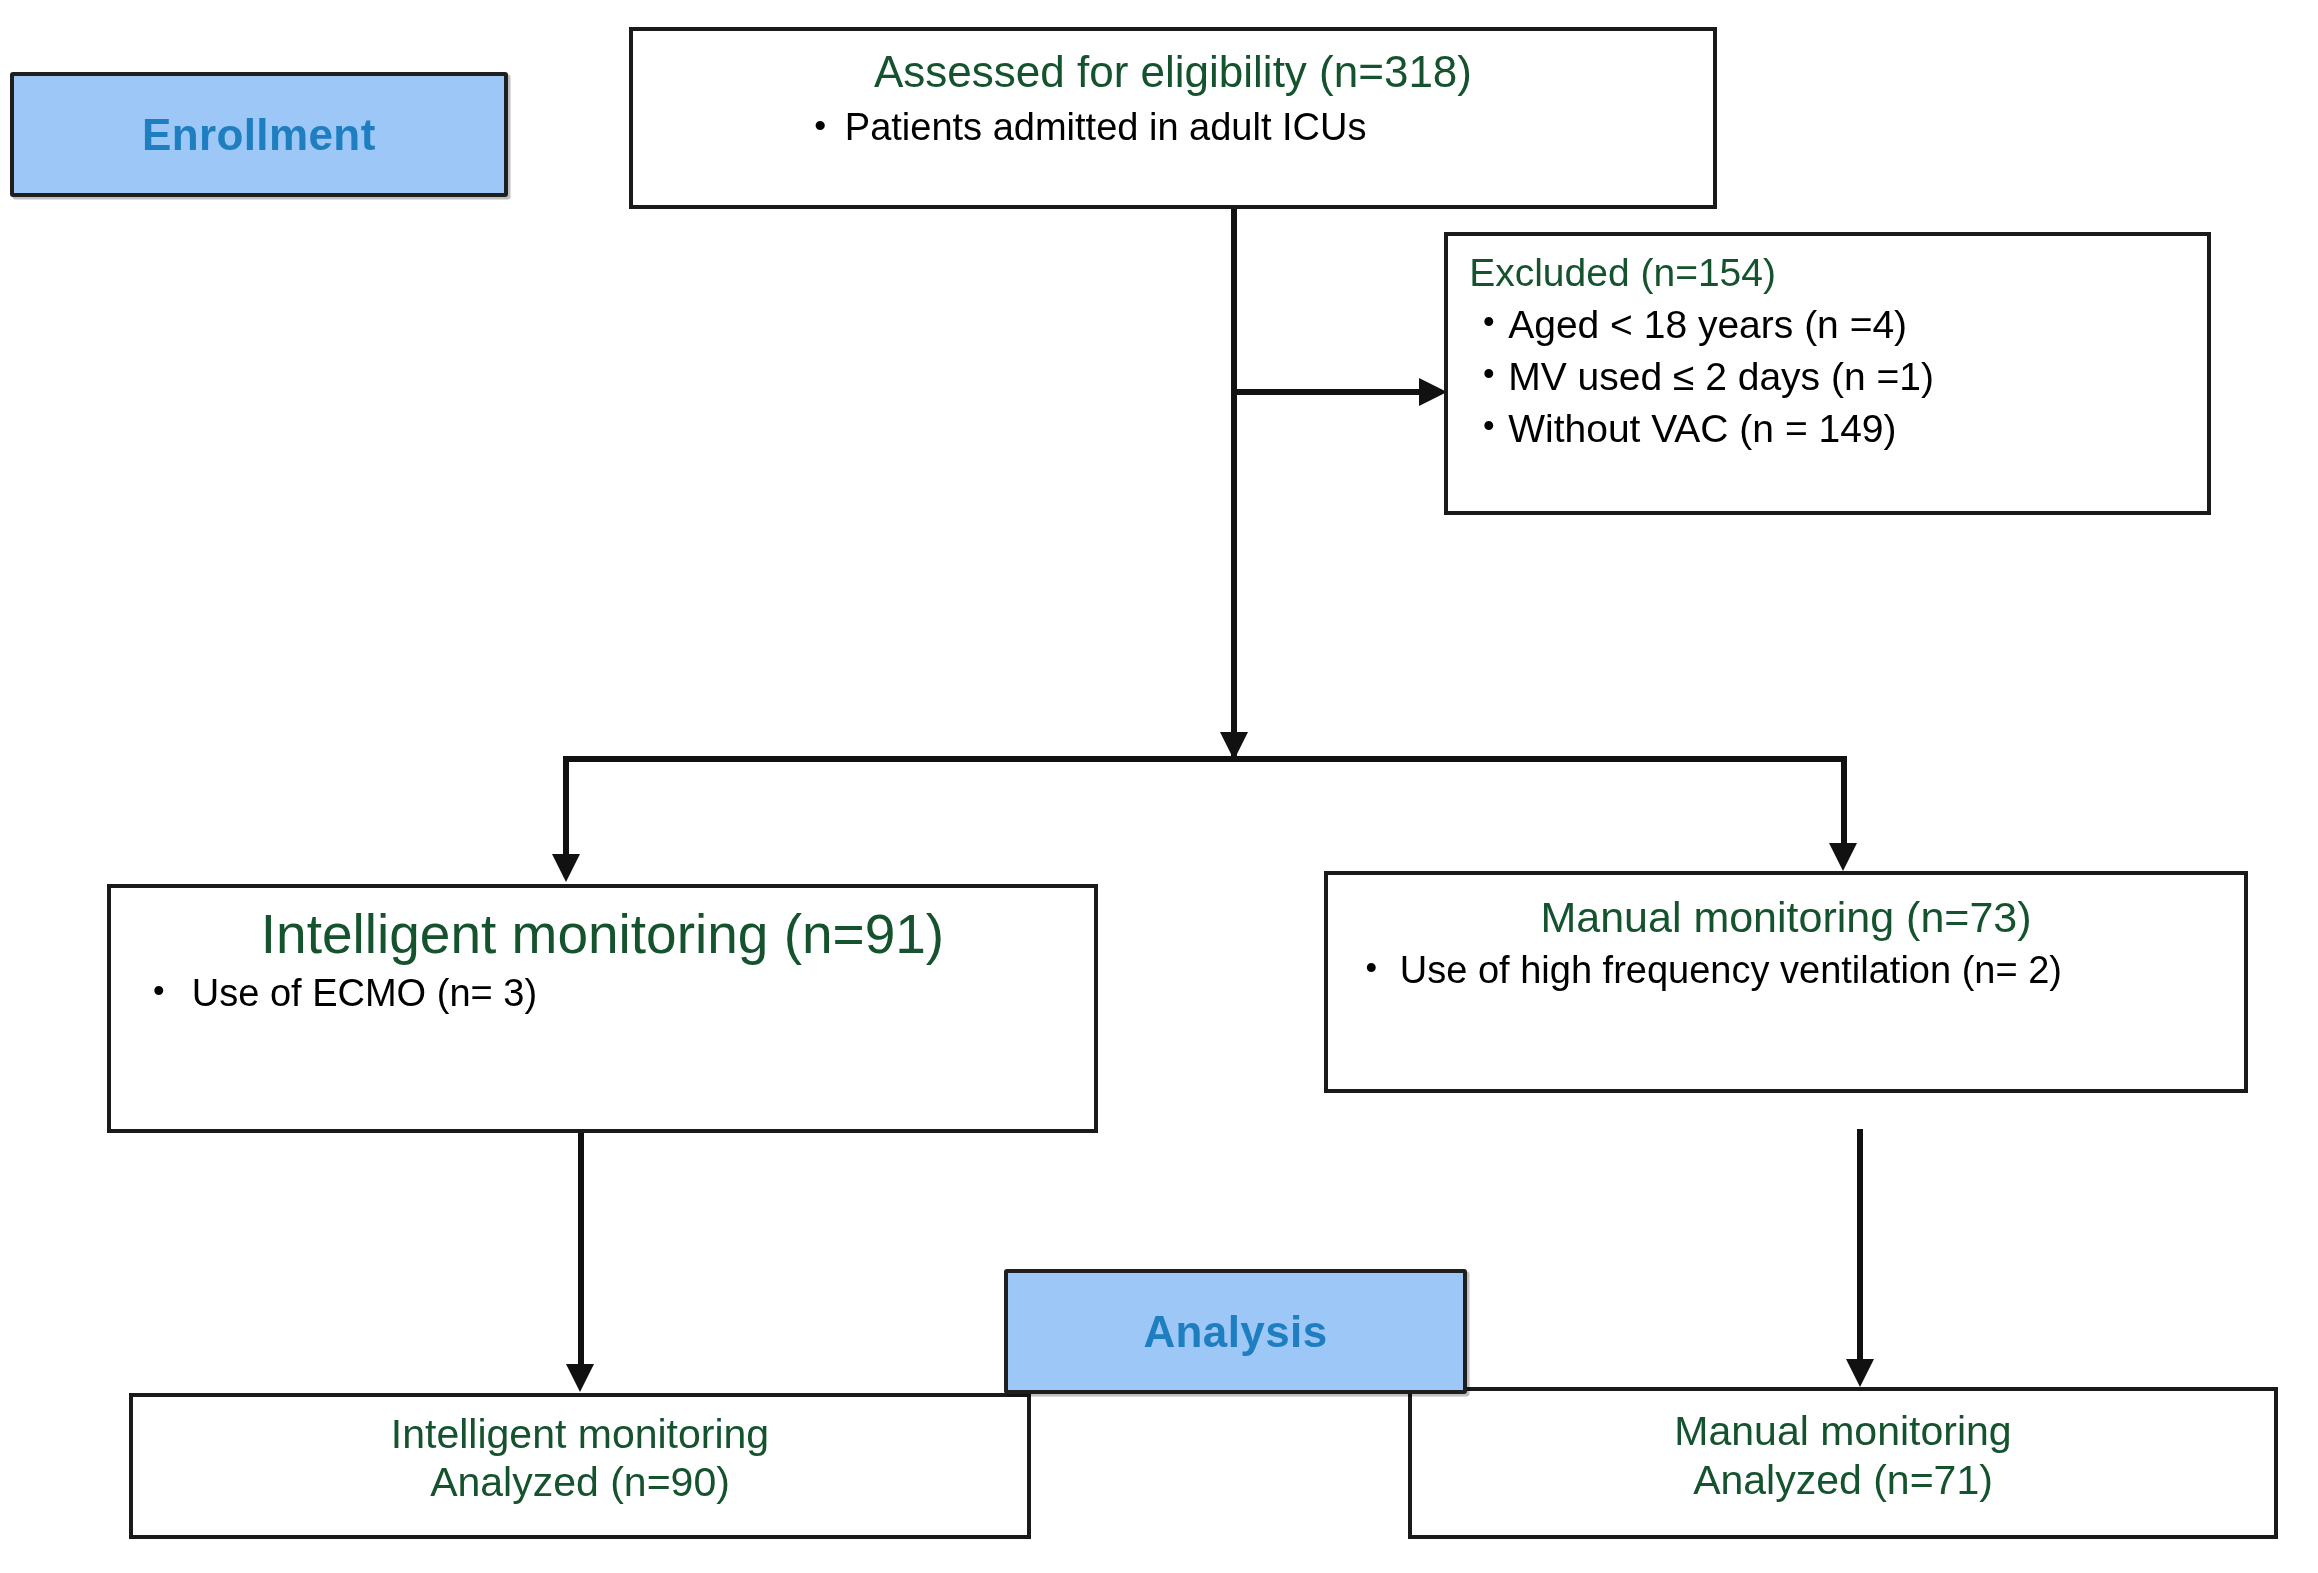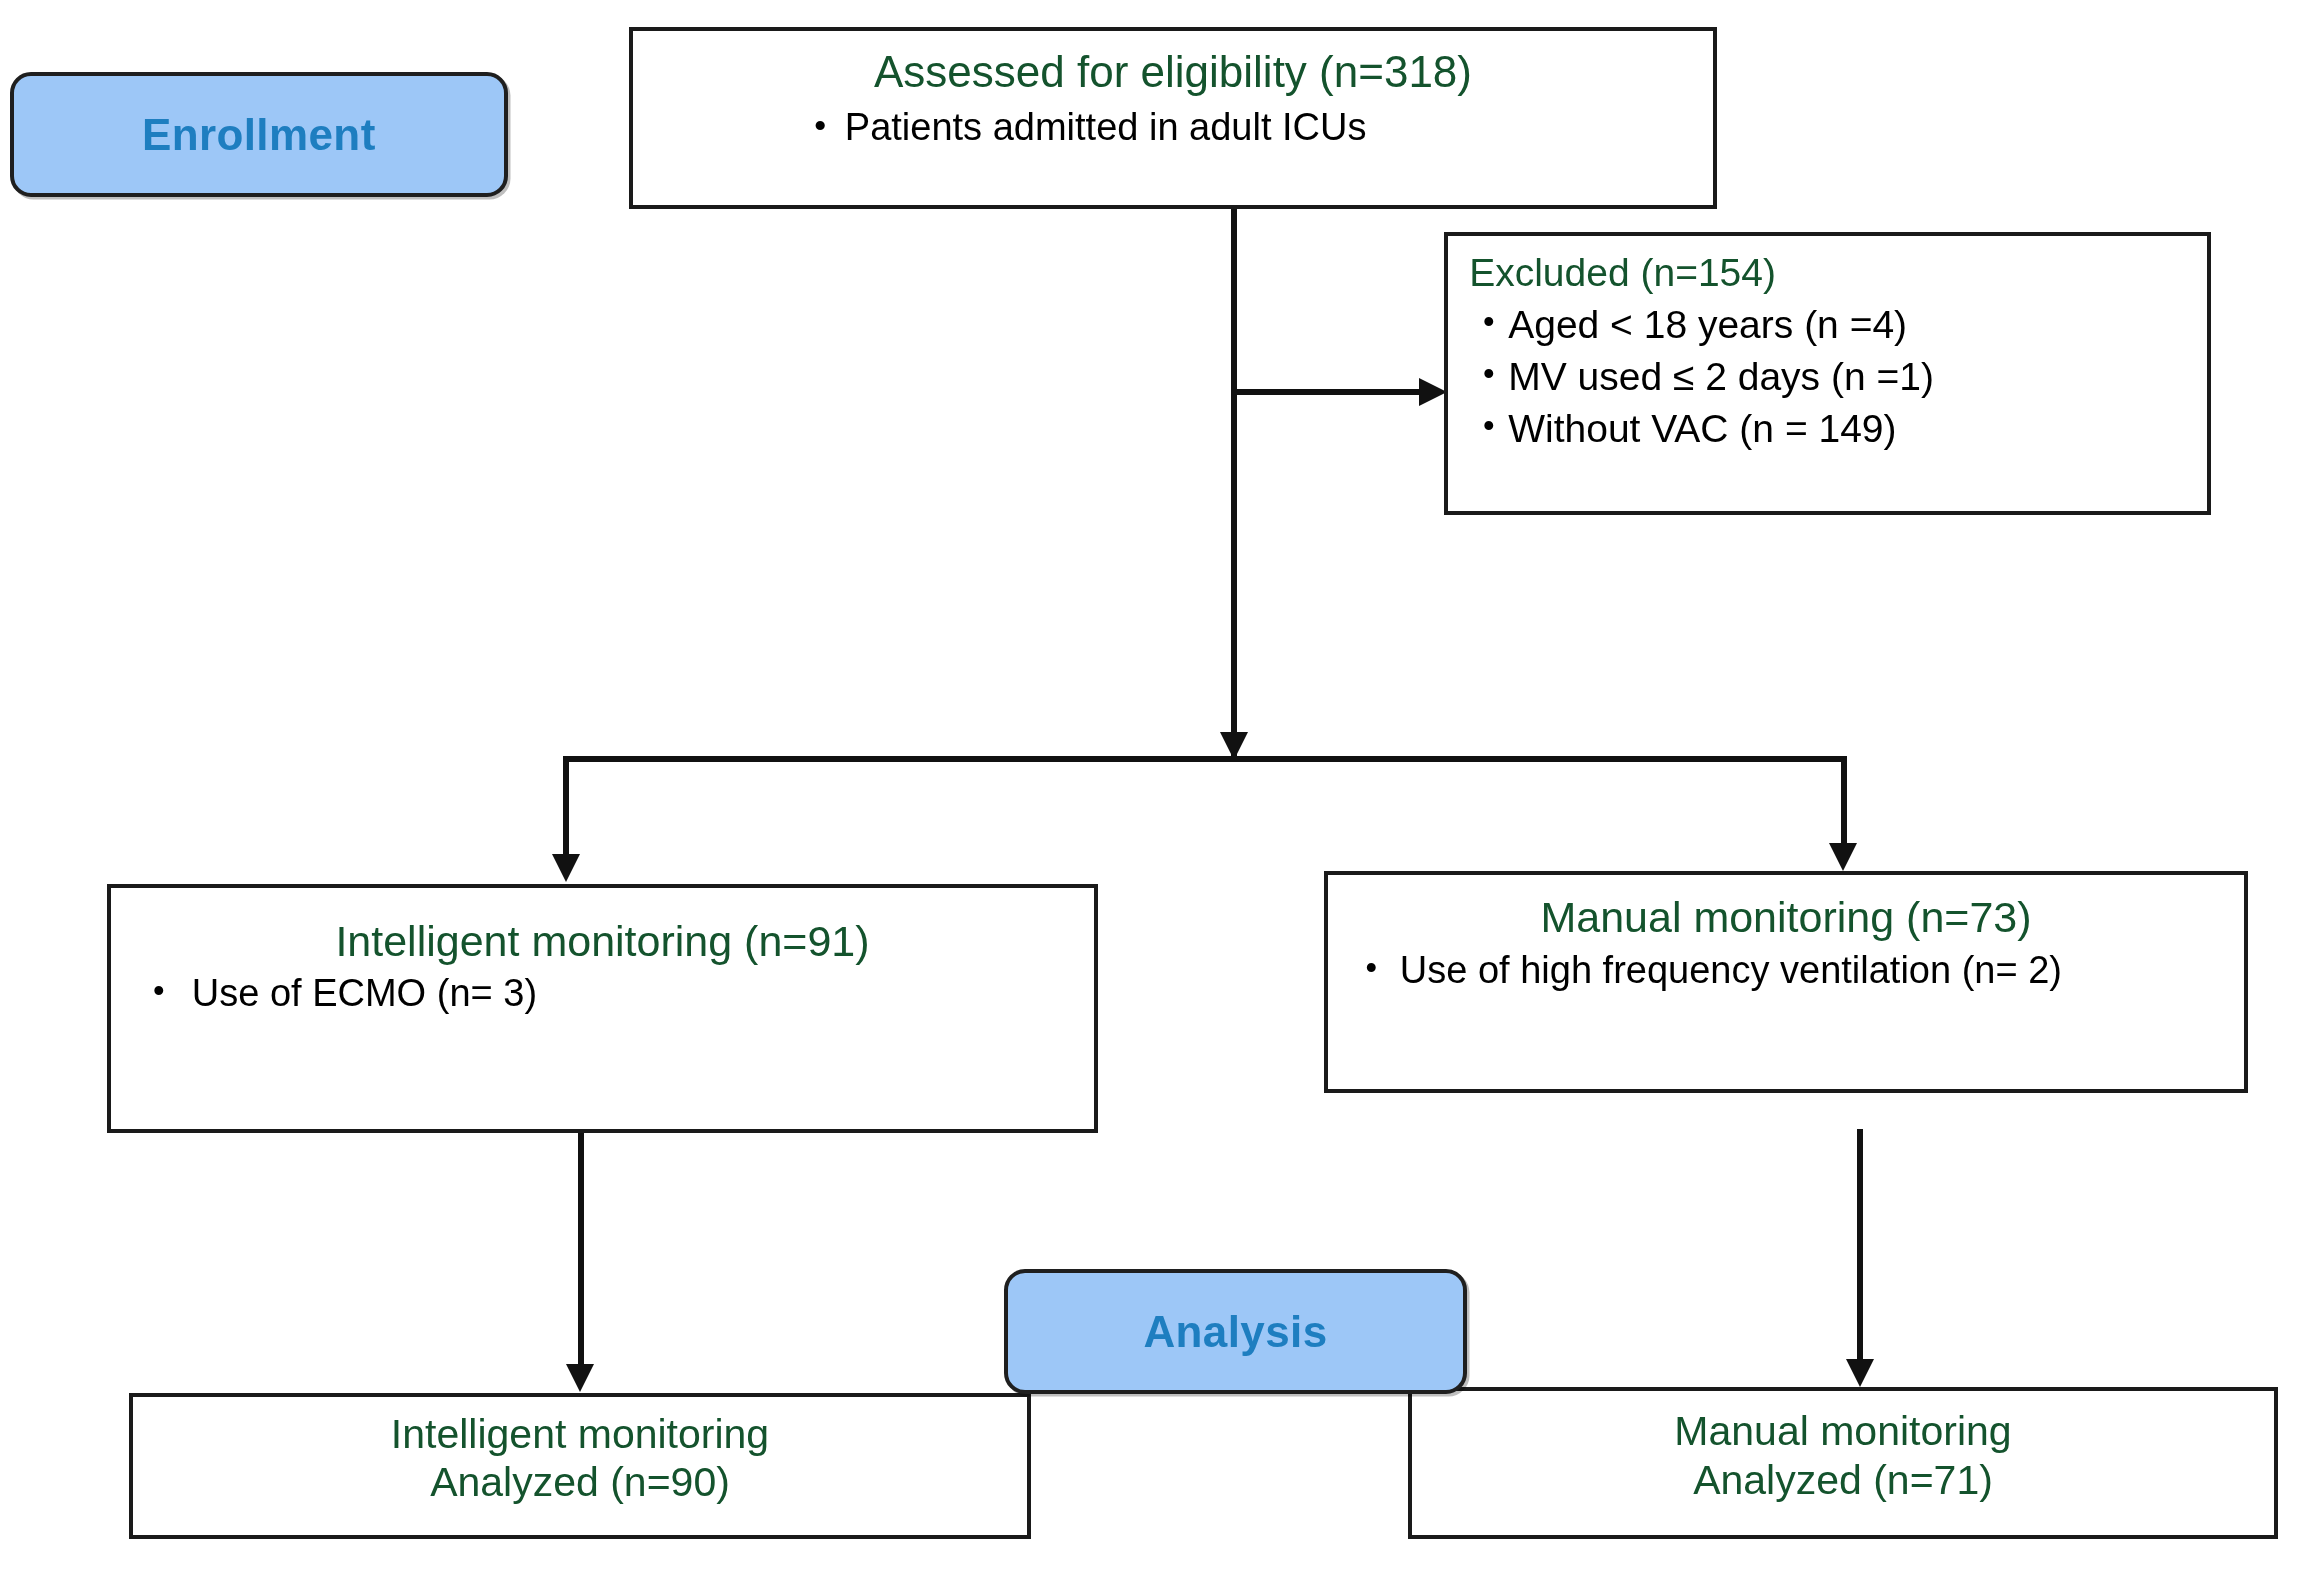--- a/index.html
+++ b/index.html
@@ -28,21 +28,21 @@
   .box-inner {
     padding: 9.8px 14.8px;
   }
 
   
   .stage-badge {
     position: absolute;
     box-sizing: border-box;
     background: #9DC7F7;
     border: 4.1px solid #1f1f1f;
-    border-radius: 21px;
+    border-radius: 3px;
     display: flex;
     align-items: center;
     justify-content: center;
     z-index: 12;
     box-shadow: 2.5px 2.5px 0 rgba(0,0,0,0.25);
     text-align: center;
   }
   .stage-badge span {
     color: #1E7EC0;
     font-weight: bold;
@@ -108,21 +108,21 @@
   #box-assessed .title-line { font-size: 44px; margin-top: 6.6px; }
   #box-assessed .bullet-row { font-size: 38px; margin-top: 8.2px; padding-left: 148px; }
   #box-assessed .bullet-dot { width: 49px; font-size: 34px; }
 
   #box-excluded { left: 1444px; top: 232px;  width: 767px;  height: 283px; }
   #box-excluded .title-line { font-size: 39px; text-align: left; margin: 9.8px 0 4.9px 13px; }
   #box-excluded .bullet-row { font-size: 39px; margin: 8.2px 0 8.2px 13px; }
   #box-excluded .bullet-dot { width: 39px; font-size: 33px; }
 
   #box-intelligent { left: 107px;  top: 884px; width: 991px; height: 249px; }
-  #box-intelligent .title-line { font-size: 43px; margin-top: 19px; }
+  #box-intelligent .title-line { font-size: 55px; margin-top: 4px; }
   #box-intelligent .bullet-row { font-size: 38px; margin-top: 6.6px; }
   #box-intelligent .bullet-dot { width: 66px; font-size: 33px; }
 
   #box-manual { left: 1324px; top: 871px; width: 924px; height: 222px; }
   #box-manual .title-line { font-size: 43px; margin-top: 8.2px; }
   #box-manual .bullet-row { font-size: 38px; margin-top: 6.6px; }
   #box-manual .bullet-dot { width: 57px; font-size: 33px; }
 
   #box-intelligent-analyzed { left: 129px;  top: 1393px; width: 902px; height: 146px; }
   #box-intelligent-analyzed .title-line { font-size: 41px; line-height: 1.18; }

